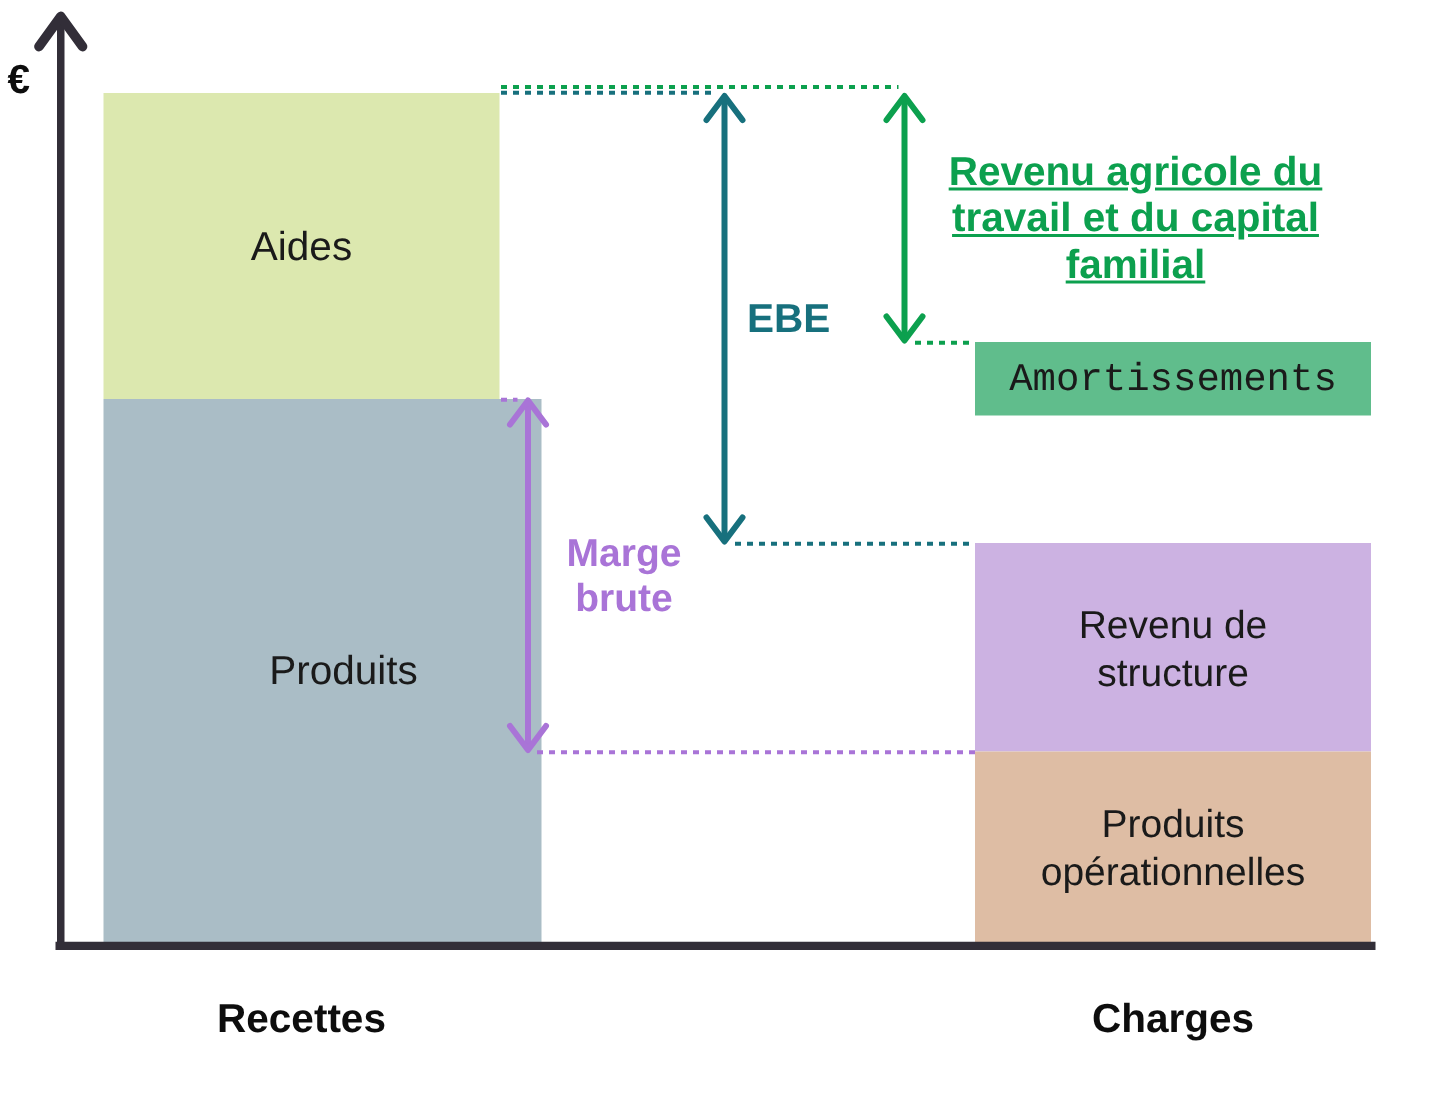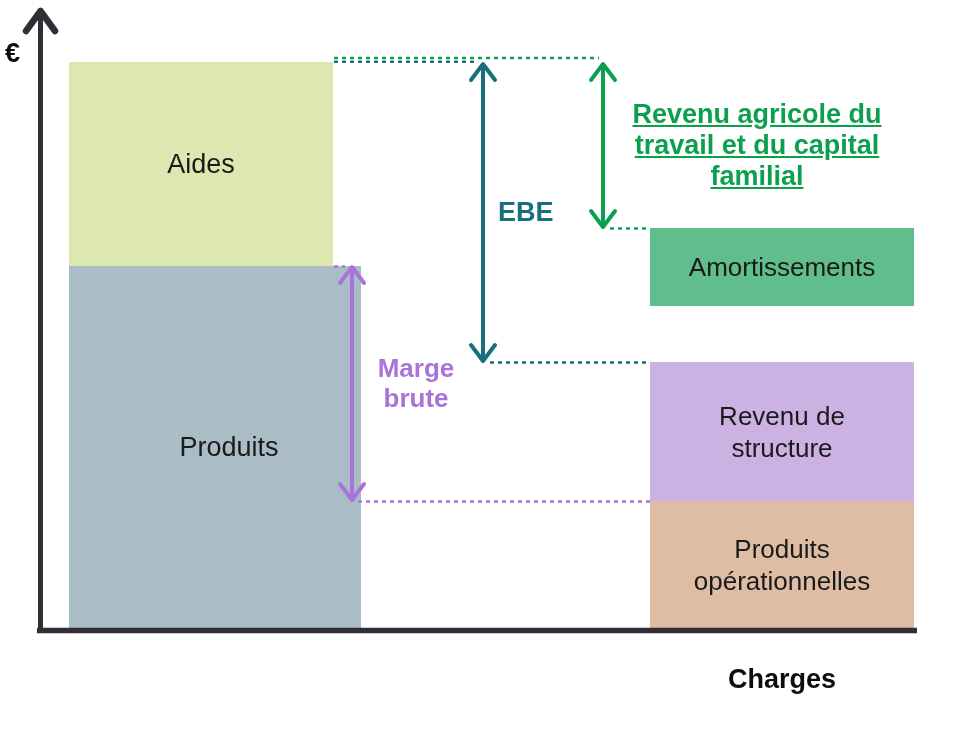--- a/index.html
+++ b/index.html
@@ -7,21 +7,21 @@
     position:relative;width:960px;height:730px;background:#ffffff;overflow:hidden;
     font-family:"Liberation Sans","DejaVu Sans",sans-serif;color:var(--c-text,#1a1a1a);
   }
   .layer{position:absolute;inset:0;}
   svg{display:block;}
   .seg{position:absolute;display:flex;align-items:center;justify-content:center;text-align:center;}
   .seg-label{font-size:26px;font-weight:400;color:var(--c-text,#1a1a1a);line-height:32px;}
   .seg-label.lg{font-size:27px;}
   .bar-aides{left:69px;top:62px;width:264px;height:204px;background:var(--c-aides,#dce8af);text-align:center;}
   .bar-produits{left:69px;top:266px;width:264px;height:362px;background:var(--c-produits,#aabdc6);padding-left:28px;}
-  .bar-amortissements{left:650px;top:228px;width:264px;height:78px;background:var(--c-amortissements,#60bd8c);}
+  .bar-amortissements{left:650px;top:228px;width:264px;height:49px;background:var(--c-amortissements,#60bd8c);font-family:Liberation Mono, monospace;}
   .bar-interets{left:650px;top:295px;width:264px;height:67px;background:var(--c-interets,#9cd8db);}
   .bar-structure{left:650px;top:362px;width:264px;height:139px;background:var(--c-structure,#ccb2e2);}
   .bar-operationnelles{left:650px;top:501px;width:264px;height:127px;background:var(--c-operationnelles,#debda4);}
   .wrap-180{display:inline-block;width:180px;}
   .wrap-230{display:inline-block;width:230px;}
   .annot{position:absolute;font-weight:700;}
   .annot-ebe{left:498px;top:197px;font-size:27px;color:var(--c-teal,#17707d);}
   .annot-revenu{left:615px;top:99px;width:284px;font-size:27px;line-height:31px;text-align:center;color:var(--c-green,#0ca04e);text-decoration:underline;}
   .annot-marge{left:366px;top:353px;width:100px;font-size:26px;line-height:30px;text-align:center;color:var(--c-purple,#a974d7);}
   .axis-cat{position:absolute;top:664px;width:264px;text-align:center;font-size:27px;font-weight:700;color:#0d0d0d;}
@@ -81,15 +81,16 @@
       <path d="M 340 283 L 352 267 L 364 283" fill="none" style="stroke:var(--c-purple,#a974d7)" stroke-width="4" stroke-linecap="round" stroke-linejoin="round"></path>
       <path d="M 340 484 L 352 500 L 364 484" fill="none" style="stroke:var(--c-purple,#a974d7)" stroke-width="4" stroke-linecap="round" stroke-linejoin="round"></path>
     </g>
   </svg>
 
   <div class="annot annot-ebe">EBE</div>
   <div class="annot annot-revenu">Revenu agricole du travail et du capital familial</div>
   <div class="annot annot-marge">Marge brute</div>
 
   <div class="euro">€</div>
+  <div class="axis-cat recettes">Recettes</div>
   <div class="axis-cat charges">Charges</div>
 
 </div>
 
 </body></html>

